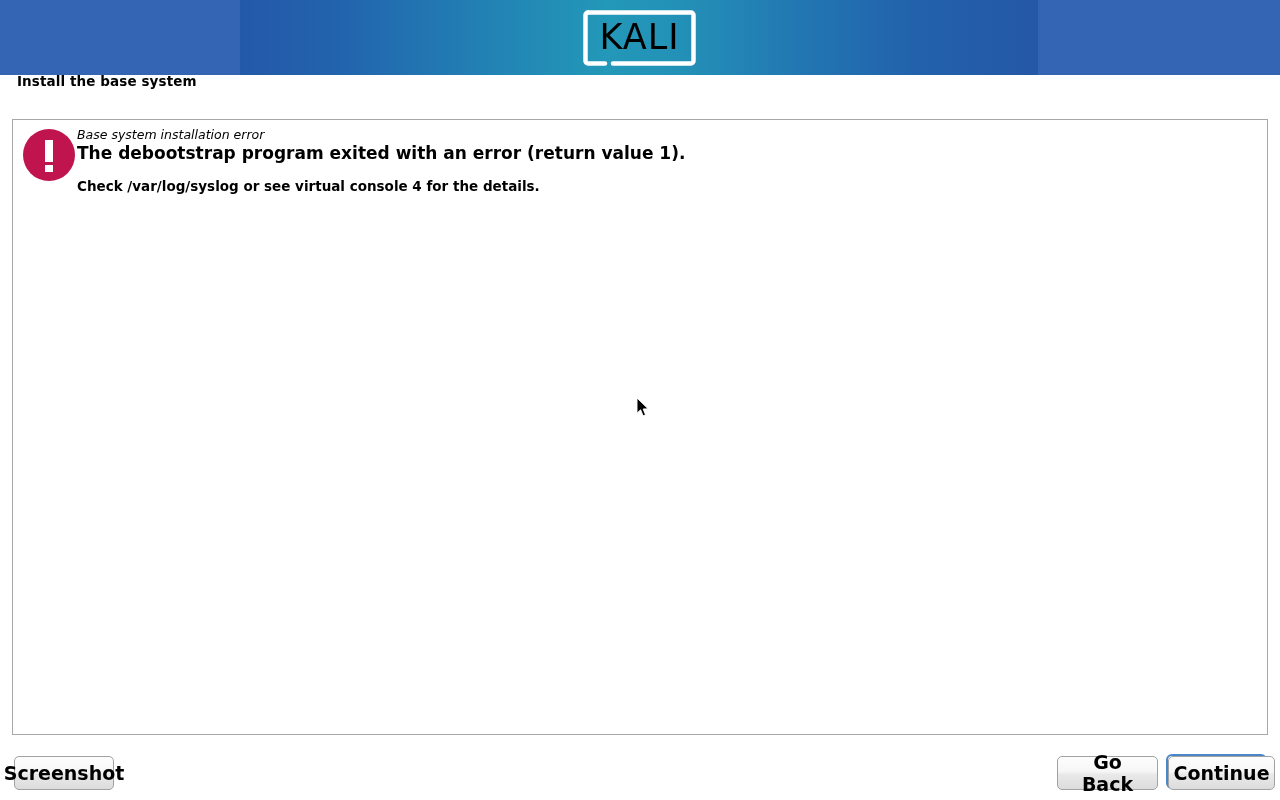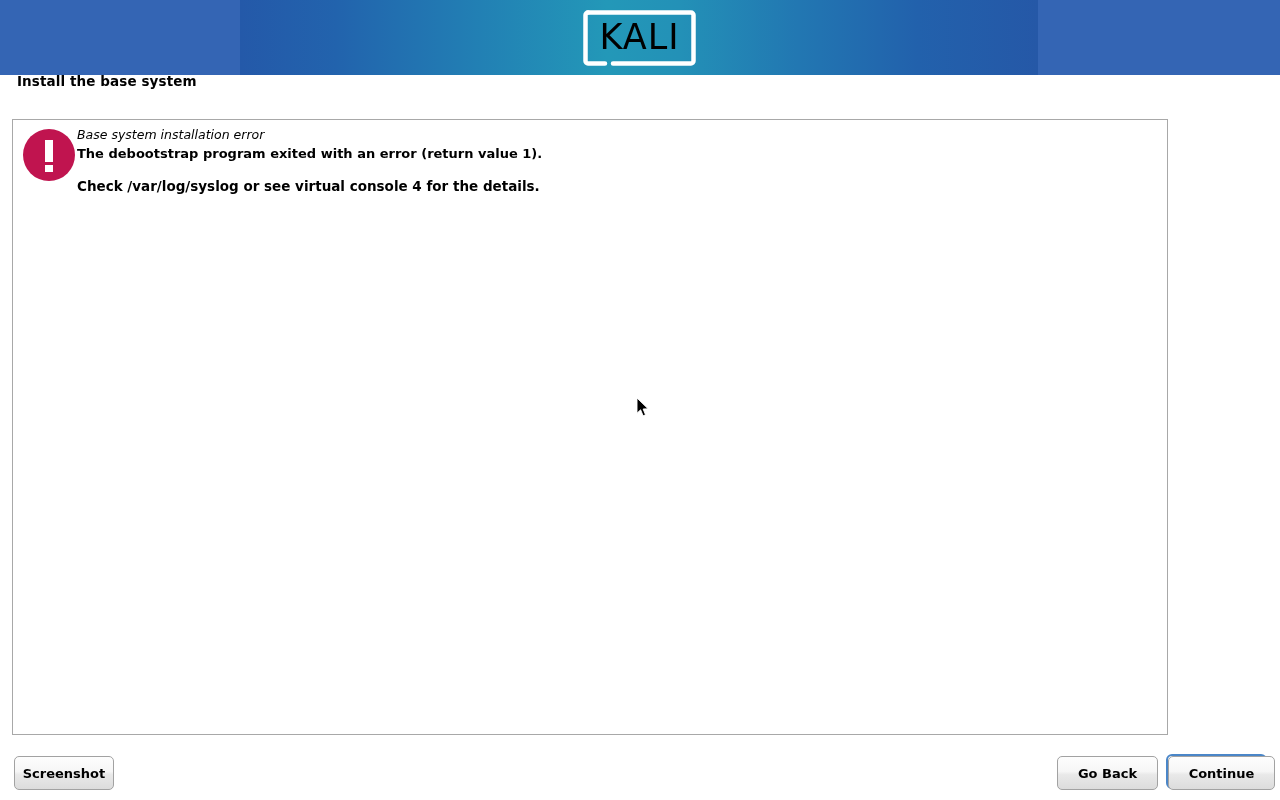--- a/index.html
+++ b/index.html
@@ -90,21 +90,21 @@
     font-weight: bold;
     color: #000000;
     letter-spacing: 0.1px;
   }
 
   
   .content-panel {
     position: absolute;
     left: 12px;
     top: 119px;
-    width: 1156px;
+    width: 1256px;
     height: 616px;
     background: #ffffff;
     border: 1px solid #a8a8a8;
     box-sizing: border-box;
   }
 
   
   .error-block {
     position: absolute;
     left: 0;
@@ -148,21 +148,21 @@
   }
   .error-subject {
     font-size: 12.5px;
     font-style: italic;
     font-weight: 400;
     color: #000000;
     line-height: 16px;
     margin: 0 0 2px 0;
   }
   .error-headline {
-    font-size: 13px;
+    font-size: 17px;
     font-weight: bold;
     color: #000000;
     line-height: 17px;
     margin: 0;
   }
   .error-detail {
     font-size: 13.5px;
     font-weight: bold;
     color: #000000;
     line-height: 17px;
@@ -172,21 +172,21 @@
   
   .btn {
     position: absolute;
     box-sizing: border-box;
     height: 31px;
     border: 1px solid #a2a2a2;
     border-radius: 5px;
     background: linear-gradient(180deg, #fdfdfd 0%, #f6f6f6 45%, #e9e9e9 55%, #dcdcdc 100%);
     color: #000000;
     font-family: "DejaVu Sans", "Liberation Sans", sans-serif;
-    font-size: 13px;
+    font-size: 19px;
     font-weight: bold;
     display: flex;
     align-items: center;
     justify-content: center;
     cursor: default;
     padding: 16px;
     user-select: none;
   }
   .btn-screenshot { left: 14px;   top: 756px; width: 100px; }
   .btn-goback     { left: 1057px; top: 756px; width: 101px; }

